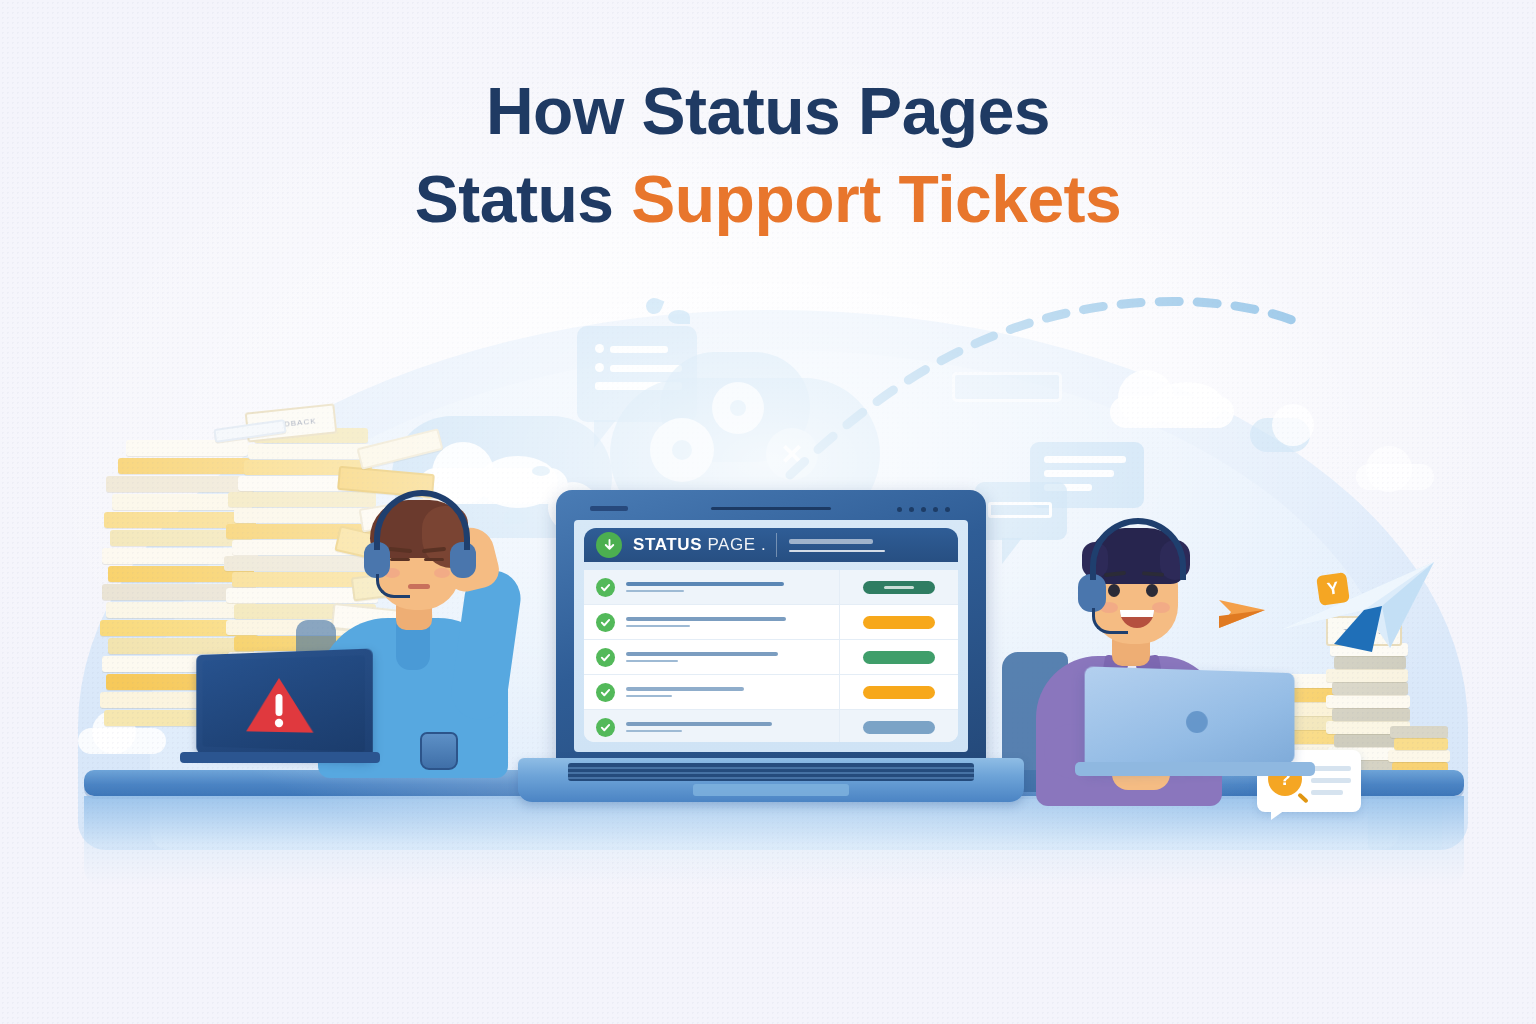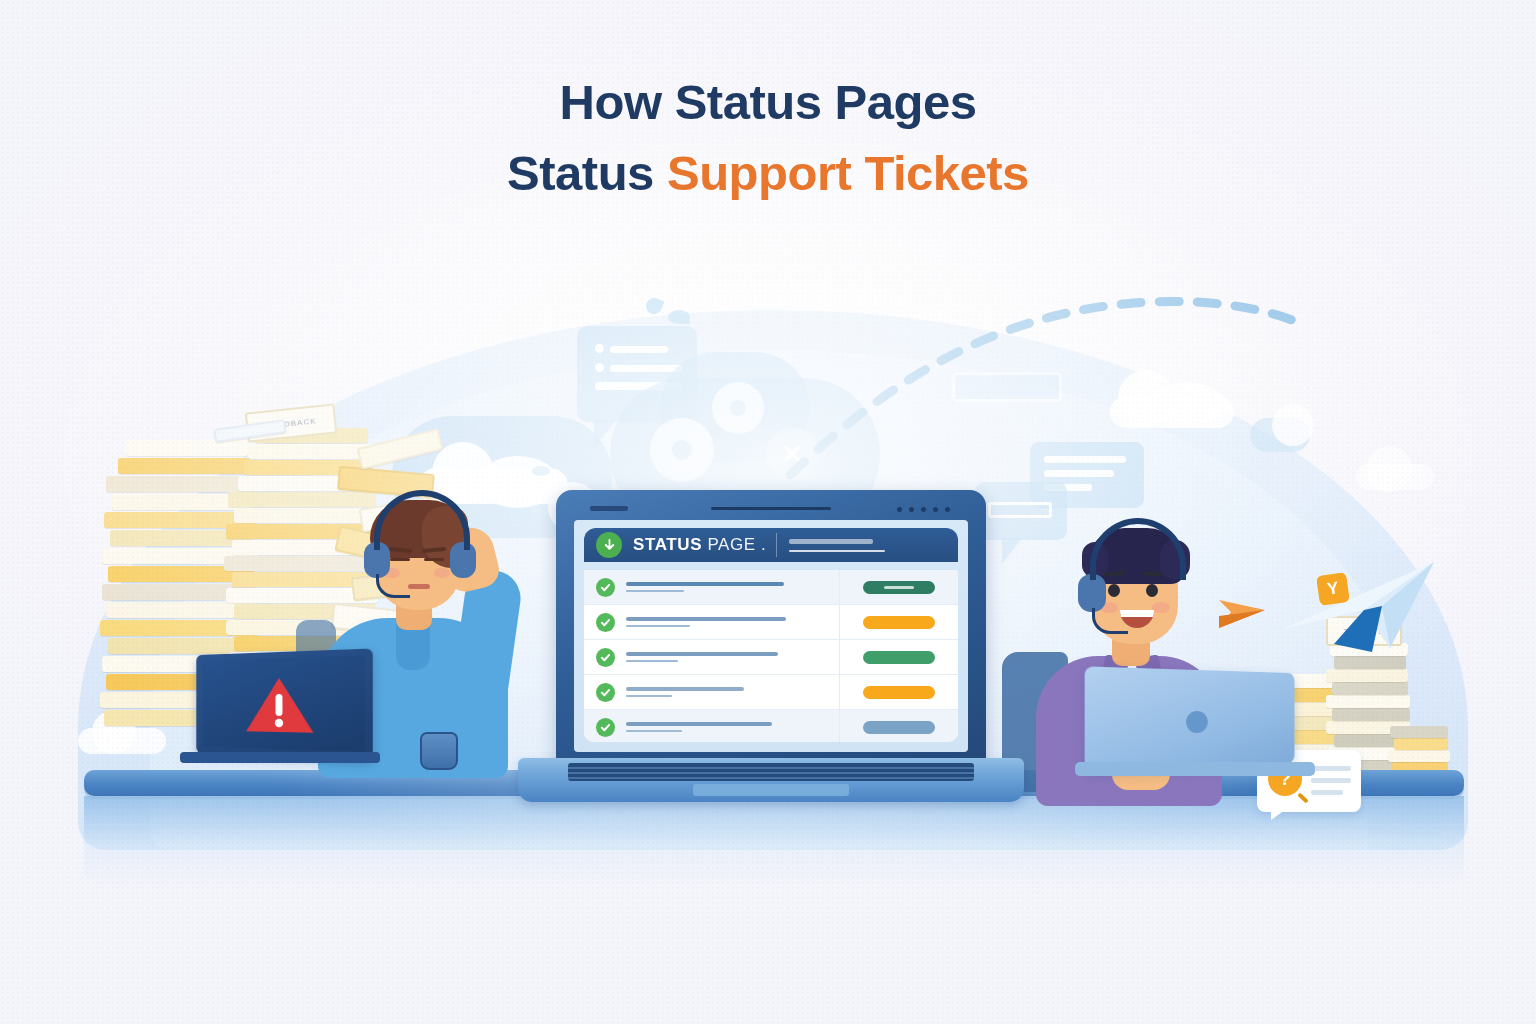--- a/index.html
+++ b/index.html
@@ -19,21 +19,21 @@
     opacity:.55;pointer-events:none;}
   #vignette{position:absolute;inset:0;
     background:radial-gradient(ellipse 70% 60% at 50% 45%, rgba(255,255,255,.85) 0%, rgba(255,255,255,0) 70%);
     pointer-events:none;}
 
   
   .title-wrap{position:absolute;top:78px;left:0;width:1536px;text-align:center;z-index:40;}
   .title-line{
     font-family:"Liberation Sans", sans-serif;
     font-weight:bold;letter-spacing:-.5px;line-height:1.0;
-    font-size:49px;color:#1f3a63;white-space:nowrap;
+    font-size:66px;color:#1f3a63;white-space:nowrap;
   }
   .title-line.l2{margin-top:22px;}
   .accent{color:#e8762c;text-align:right;}
 
   
   #scene{position:absolute;left:0;top:270px;width:1536px;height:620px;}
   .arc-bg{position:absolute;left:78px;top:40px;width:1390px;height:540px;
     background:linear-gradient(180deg,#e3eefb 0%, #dbe9fa 45%, #d4e5f8 100%);
     border-radius:700px 700px 28px 28px / 420px 420px 28px 28px;
     opacity:.92;}

